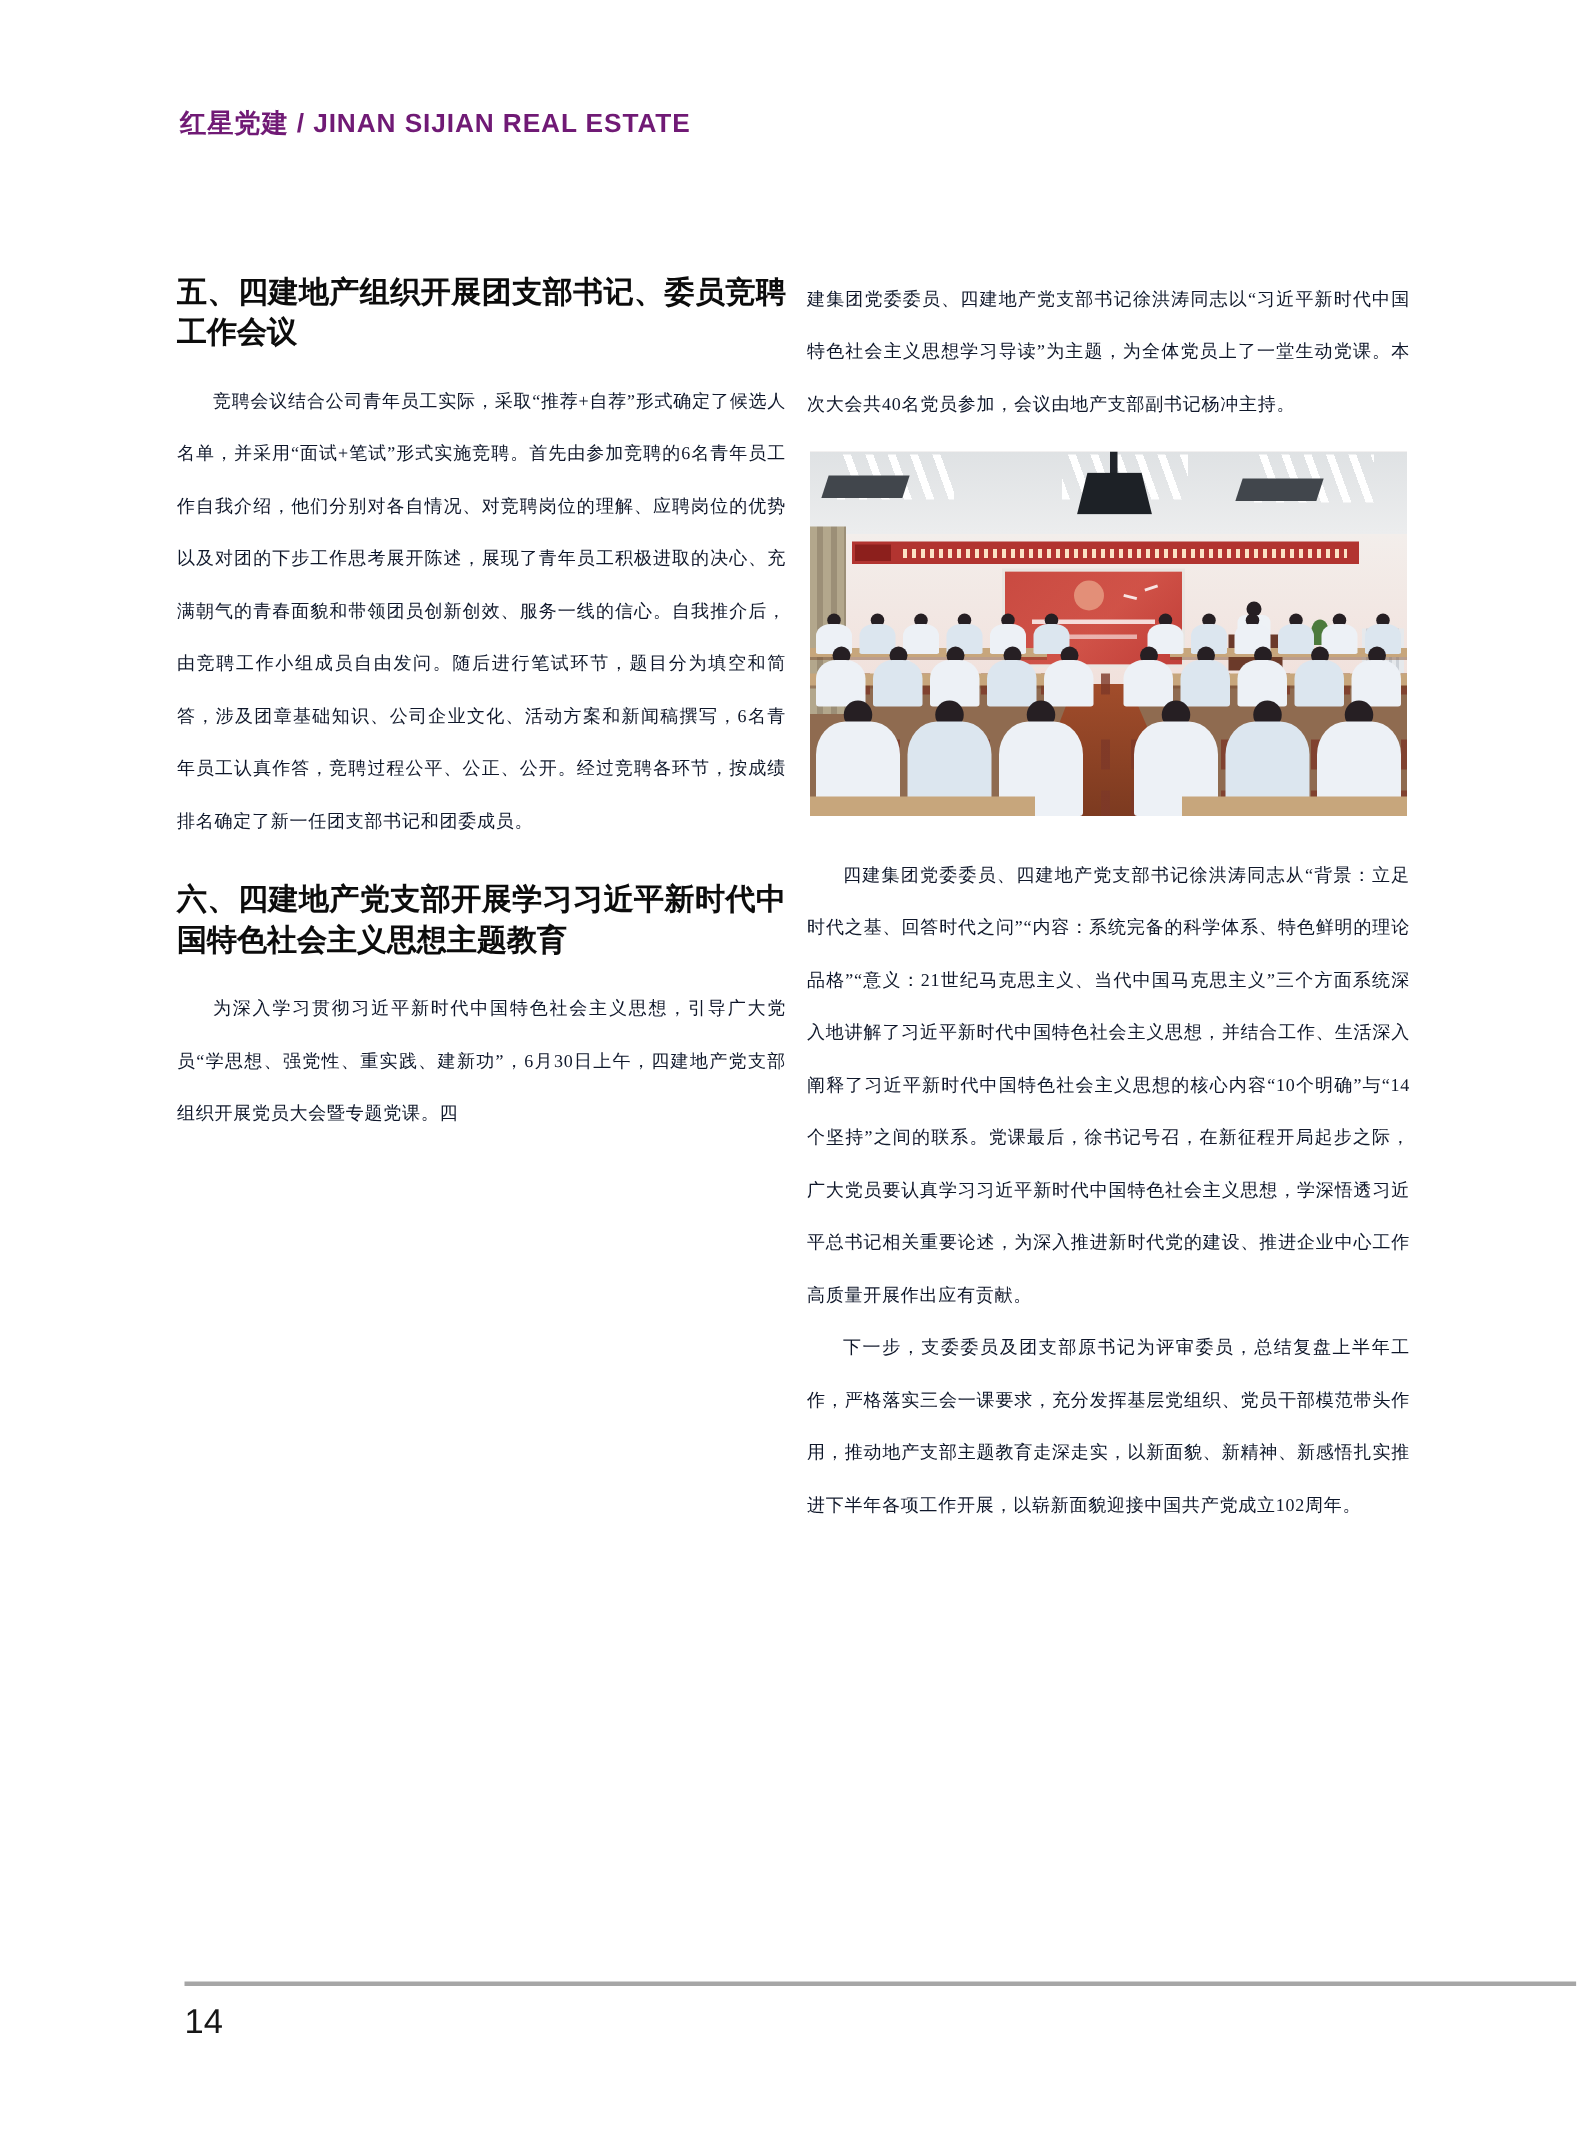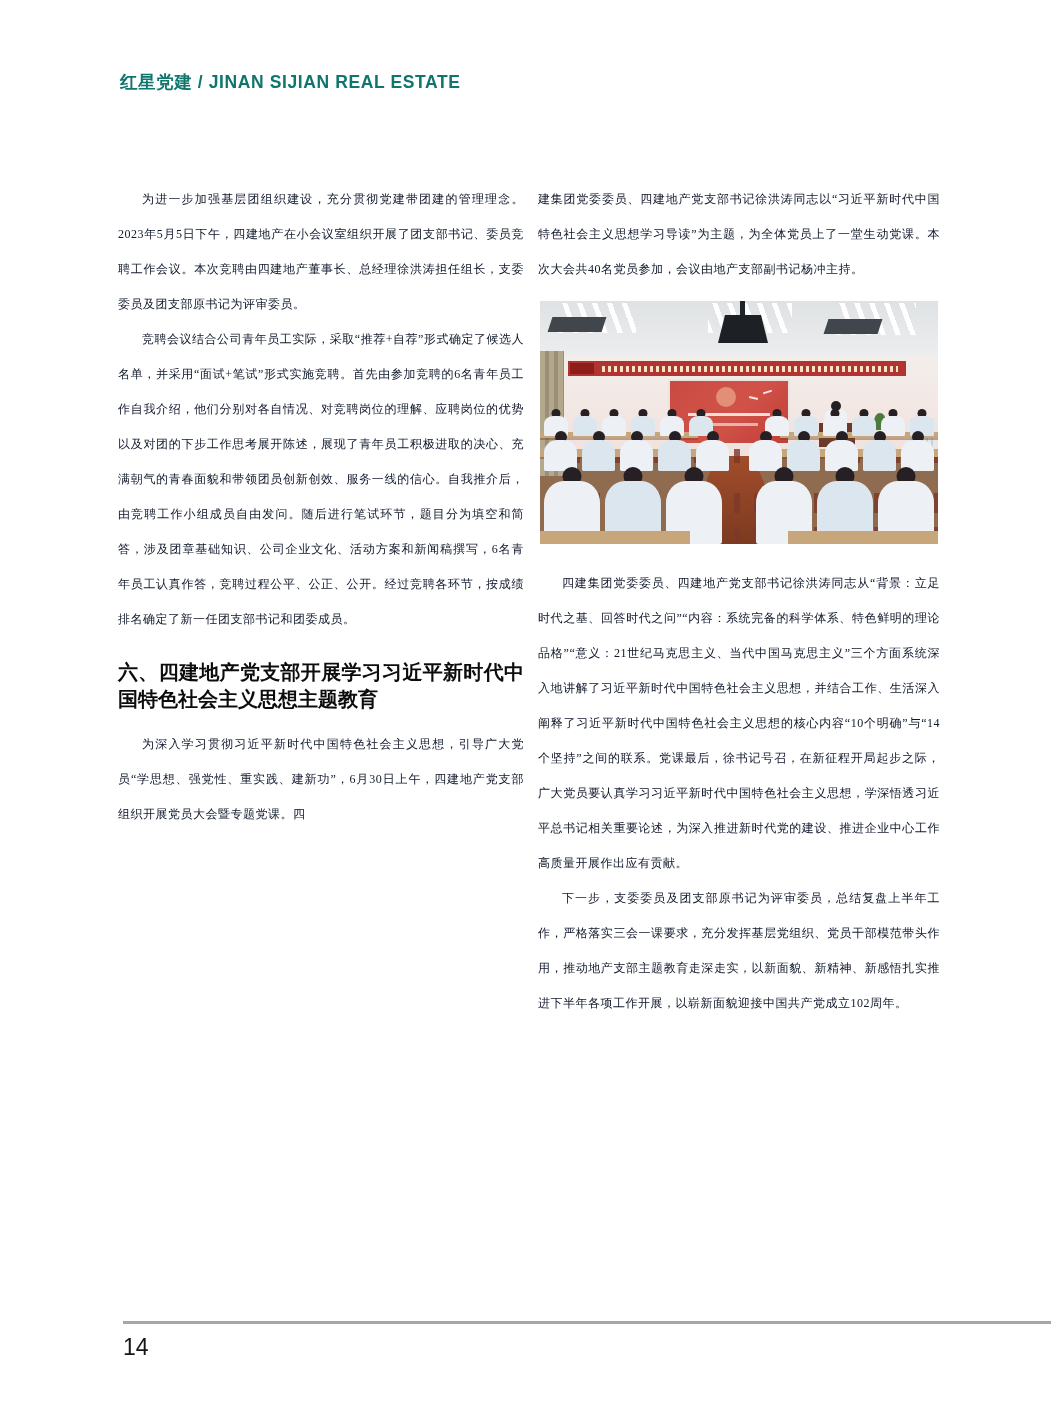--- a/index.html
+++ b/index.html
@@ -2,21 +2,21 @@
 <html><head>
 <meta charset="utf-8">
 <style>
   html,body{margin:0;padding:0;}
   body{background:#ffffff;}
   .page{position:relative;width:1051px;height:1420px;background:#ffffff;overflow:hidden;
         font-family:"Liberation Serif","DejaVu Serif",serif;color:#1f1f1f;}
 
   
   .hdr{position:absolute;left:120px;top:70px;font-family:"Liberation Sans","DejaVu Sans",sans-serif;
-       font-weight:700;font-size:17.5px;color:#0f766e;letter-spacing:0.6px;}
+       font-weight:700;font-size:17.5px;color:#701a75;letter-spacing:0.6px;}
 
   
   .col{position:absolute;top:182px;width:406px;}
   .col.left{left:118px;}
   .col.right{left:538px;width:402px;}
   .sec-heading{margin:0 0 14px 0;font-family:"Liberation Sans","DejaVu Sans",sans-serif;
        font-weight:700;font-size:20px;line-height:27px;color:#0c0c0c;text-align:justify;}
   .sec-heading.mt{margin-top:22px;}
   p.body{margin:0;font-size:12px;line-height:35px;text-align:justify;letter-spacing:0.5px;
        color:#0f172a;}
@@ -110,21 +110,21 @@
 </head>
 <body>
 
 <div class="page">
 
   <div class="hdr">
     <span>红星党建 / JINAN SIJIAN REAL ESTATE</span>
   </div>
 
   <div class="col left">
-    <p class="body indent">为进一步加强基层团组织建设，充分贯彻党建带团建的管理理念。2023年5月5日下午，四建地产在小会议室组织开展了团支部书记、委员竞聘工作会议。本次竞聘由四建地产董事长、总经理徐洪涛担任组长，支委委员及团支部原书记为评审委员。</p>
+    <h3 class="sec-heading">五、四建地产组织开展团支部书记、委员竞聘工作会议</h3>
     <p class="body indent">竞聘会议结合公司青年员工实际，采取“推荐+自荐”形式确定了候选人名单，并采用“面试+笔试”形式实施竞聘。首先由参加竞聘的6名青年员工作自我介绍，他们分别对各自情况、对竞聘岗位的理解、应聘岗位的优势以及对团的下步工作思考展开陈述，展现了青年员工积极进取的决心、充满朝气的青春面貌和带领团员创新创效、服务一线的信心。自我推介后，由竞聘工作小组成员自由发问。随后进行笔试环节，题目分为填空和简答，涉及团章基础知识、公司企业文化、活动方案和新闻稿撰写，6名青年员工认真作答，竞聘过程公平、公正、公开。经过竞聘各环节，按成绩排名确定了新一任团支部书记和团委成员。</p>
     <h3 class="sec-heading mt">六、四建地产党支部开展学习习近平新时代中国特色社会主义思想主题教育</h3>
     <p class="body indent">为深入学习贯彻习近平新时代中国特色社会主义思想，引导广大党员“学思想、强党性、重实践、建新功”，6月30日上午，四建地产党支部组织开展党员大会暨专题党课。四</p>
   </div>
 
   <div class="col right">
     <p class="body">建集团党委委员、四建地产党支部书记徐洪涛同志以“习近平新时代中国特色社会主义思想学习导读”为主题，为全体党员上了一堂生动党课。本次大会共40名党员参加，会议由地产支部副书记杨冲主持。</p>
 
     <div class="photo">
       <div class="ph-floor"></div>

